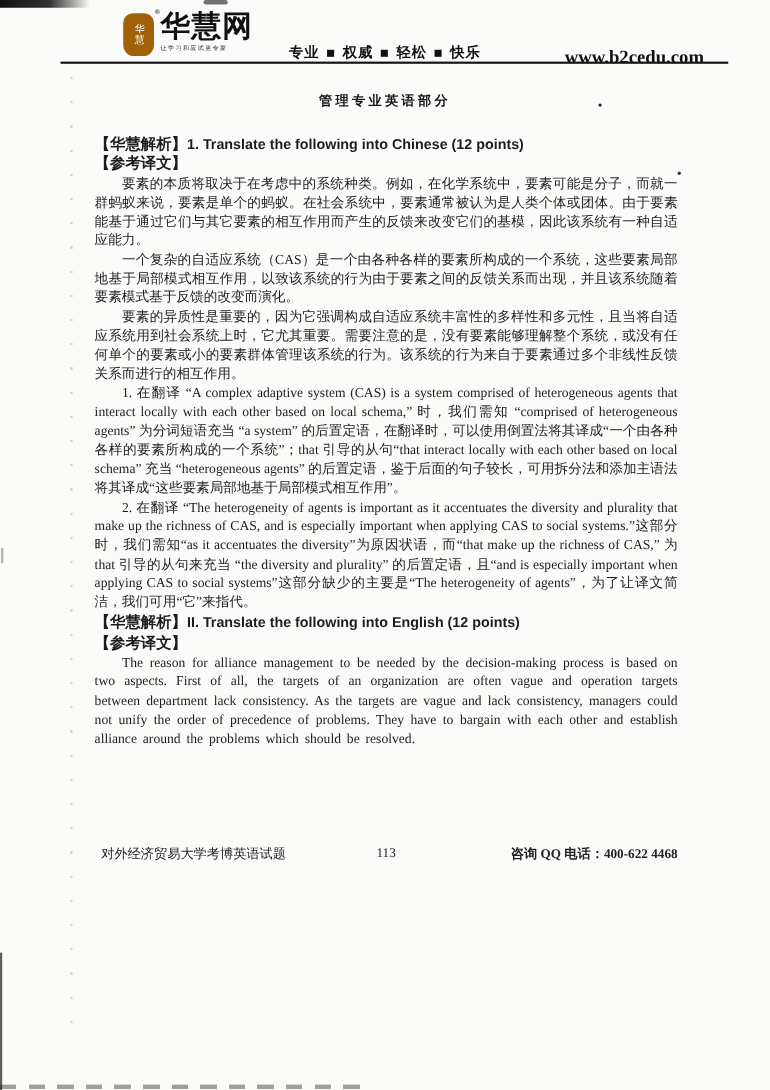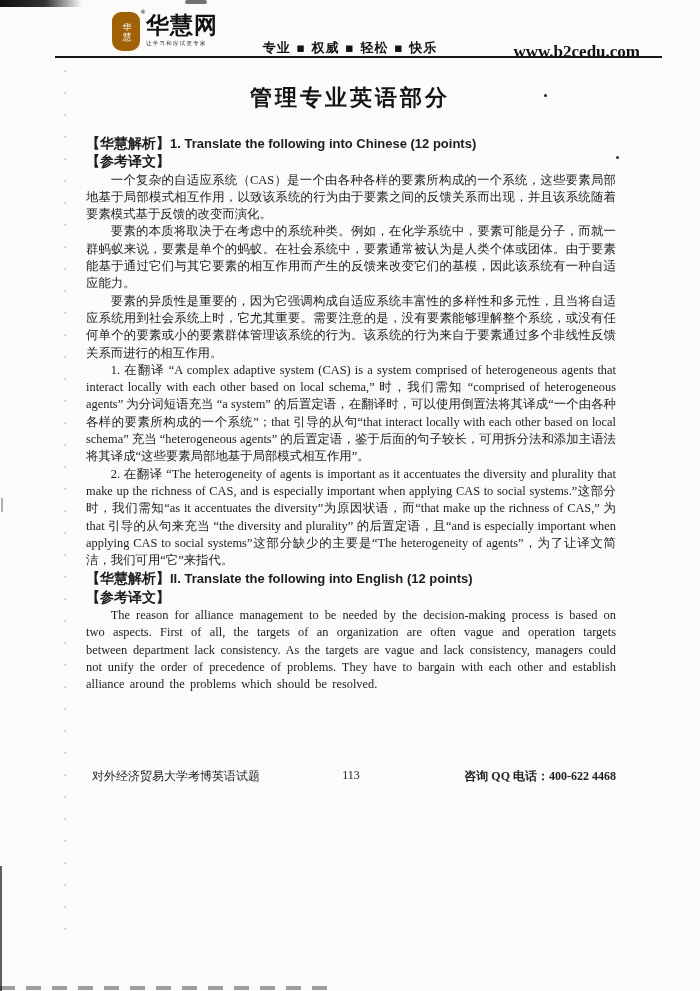--- a/index.html
+++ b/index.html
@@ -65,21 +65,21 @@
   }
   .logo-mark .mark-text { width: 11px; word-break: break-all; letter-spacing: 0; }
   .registered {
     position: absolute; top: -3px; right: -6px;
     color: #222; font-size: 6px; line-height: 6px;
     font-family: "DejaVu Sans", sans-serif;
   }
   .logo-text { margin-left: 6px; }
   .brand {
     font-family: "DejaVu Sans", sans-serif;
-    font-weight: bold; font-size: 23px; line-height: 26px;
+    font-weight: bold; font-size: 27px; line-height: 26px;
     letter-spacing: 1px; color: #111;
   }
   .tagline {
     margin-top: 2px;
     font-family: "DejaVu Sans", sans-serif;
     font-size: 6px; letter-spacing: 1.5px; color: #2a2a2a;
     transform: scale(0.9); transform-origin: left top;
   }
   .slogan {
     position: absolute; left: 0; right: 0; top: 39px;
@@ -96,21 +96,21 @@
   .header-rule {
     position: absolute; left: 55px; top: 56px;
     width: 607px; height: 2px; background: #161616;
   }
 
   
   .page-title {
     margin-top: 25px;
     text-align: center;
     font-family: "DejaVu Sans", sans-serif;
-    font-weight: bold; font-size: 22px;
+    font-weight: bold; font-size: 12px;
     letter-spacing: 3px; color: #141414;
   }
 
   
   .content {
     margin: 22px 84px 0 86px;
     font-size: 12.4px;
     line-height: 17.3px;
     text-align: justify;
     color: #1c1c1c;
@@ -165,22 +165,22 @@
   </div>
 
   <h1 class="page-title">管理专业英语部分</h1>
 
   <main class="content">
 
     <p class="heading-line"><span class="tag">【华慧解析】</span><span class="eng-heading">1. Translate the following into Chinese (12 points)</span></p>
 
     <p class="heading-line"><span class="tag">【参考译文】</span></p>
 
+    <p class="para">要素的本质将取决于在考虑中的系统种类。例如，在化学系统中，要素可能是分子，而就一群蚂蚁来说，要素是单个的蚂蚁。在社会系统中，要素通常被认为是人类个体或团体。由于要素能基于通过它们与其它要素的相互作用而产生的反馈来改变它们的基模，因此该系统有一种自适应能力。</p>
     <p class="para">一个复杂的自适应系统（CAS）是一个由各种各样的要素所构成的一个系统，这些要素局部地基于局部模式相互作用，以致该系统的行为由于要素之间的反馈关系而出现，并且该系统随着要素模式基于反馈的改变而演化。</p>
-    <p class="para">要素的本质将取决于在考虑中的系统种类。例如，在化学系统中，要素可能是分子，而就一群蚂蚁来说，要素是单个的蚂蚁。在社会系统中，要素通常被认为是人类个体或团体。由于要素能基于通过它们与其它要素的相互作用而产生的反馈来改变它们的基模，因此该系统有一种自适应能力。</p>
     <p class="para">要素的异质性是重要的，因为它强调构成自适应系统丰富性的多样性和多元性，且当将自适应系统用到社会系统上时，它尤其重要。需要注意的是，没有要素能够理解整个系统，或没有任何单个的要素或小的要素群体管理该系统的行为。该系统的行为来自于要素通过多个非线性反馈关系而进行的相互作用。</p>
 
 
     <p class="para">1. 在翻译 “A complex adaptive system (CAS) is a system comprised of heterogeneous agents that interact locally with each other based on local schema,” 时，我们需知 “comprised of heterogeneous agents” 为分词短语充当 “a system” 的后置定语，在翻译时，可以使用倒置法将其译成“一个由各种各样的要素所构成的一个系统”；that 引导的从句“that interact locally with each other based on local schema” 充当 “heterogeneous agents” 的后置定语，鉴于后面的句子较长，可用拆分法和添加主语法将其译成“这些要素局部地基于局部模式相互作用”。</p>
     <p class="para">2. 在翻译 “The heterogeneity of agents is important as it accentuates the diversity and plurality that make up the richness of CAS, and is especially important when applying CAS to social systems.”这部分时，我们需知“as it accentuates the diversity”为原因状语，而“that make up the richness of CAS,” 为 that 引导的从句来充当 “the diversity and plurality” 的后置定语，且“and is especially important when applying CAS to social systems”这部分缺少的主要是“The heterogeneity of agents”，为了让译文简洁，我们可用“它”来指代。</p>
 
     <p class="heading-line section-gap"><span class="tag">【华慧解析】</span><span class="eng-heading">II. Translate the following into English (12 points)</span></p>
 
     <p class="heading-line"><span class="tag">【参考译文】</span></p>
 

